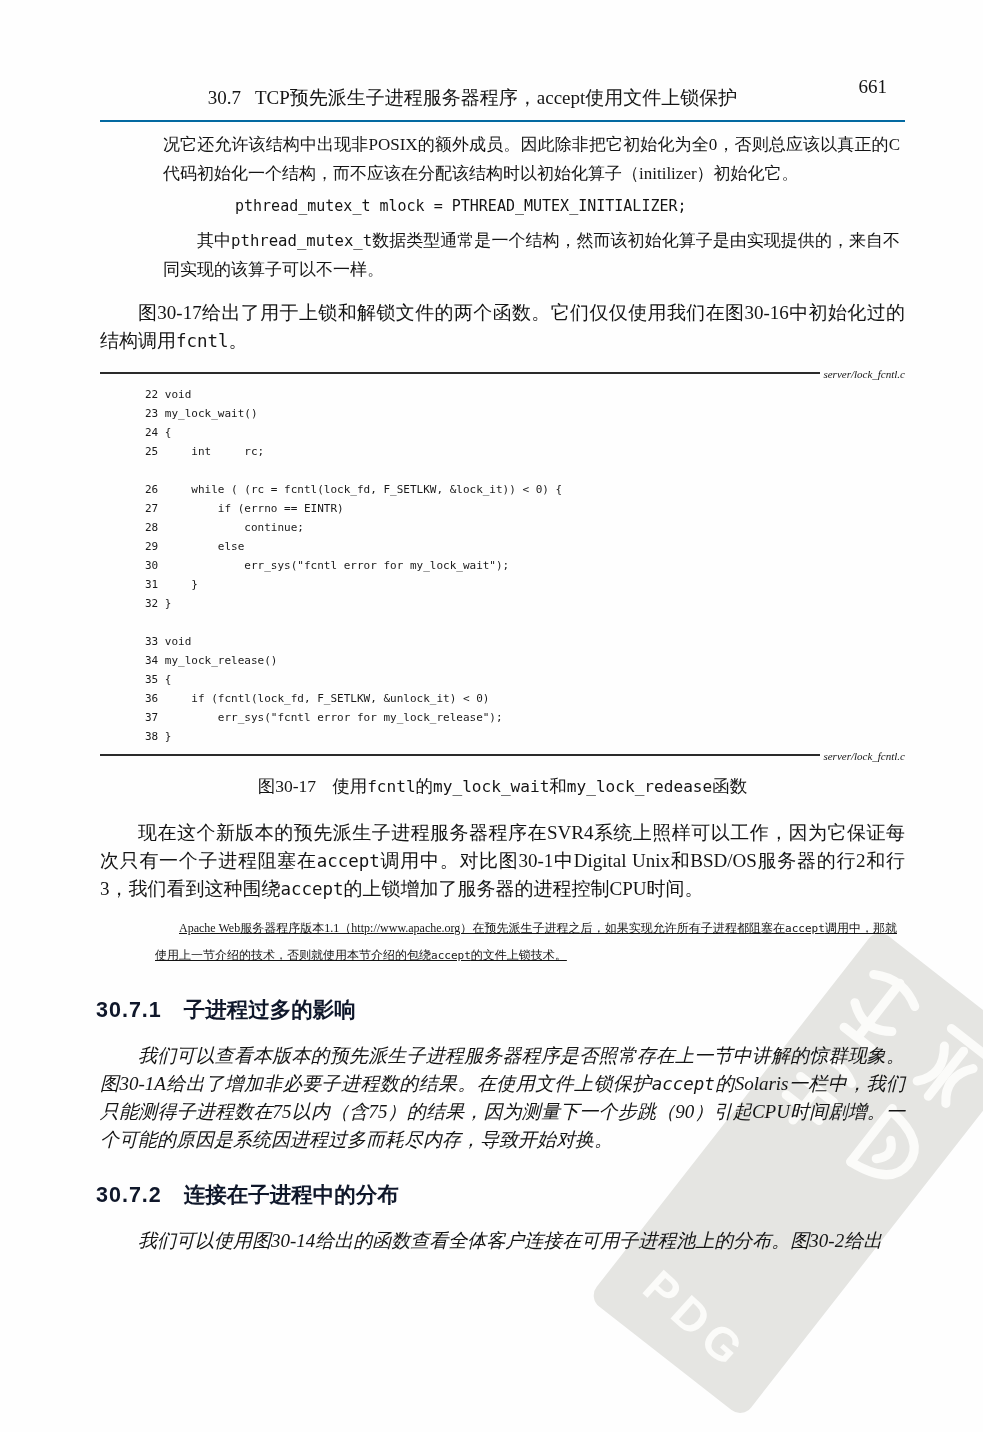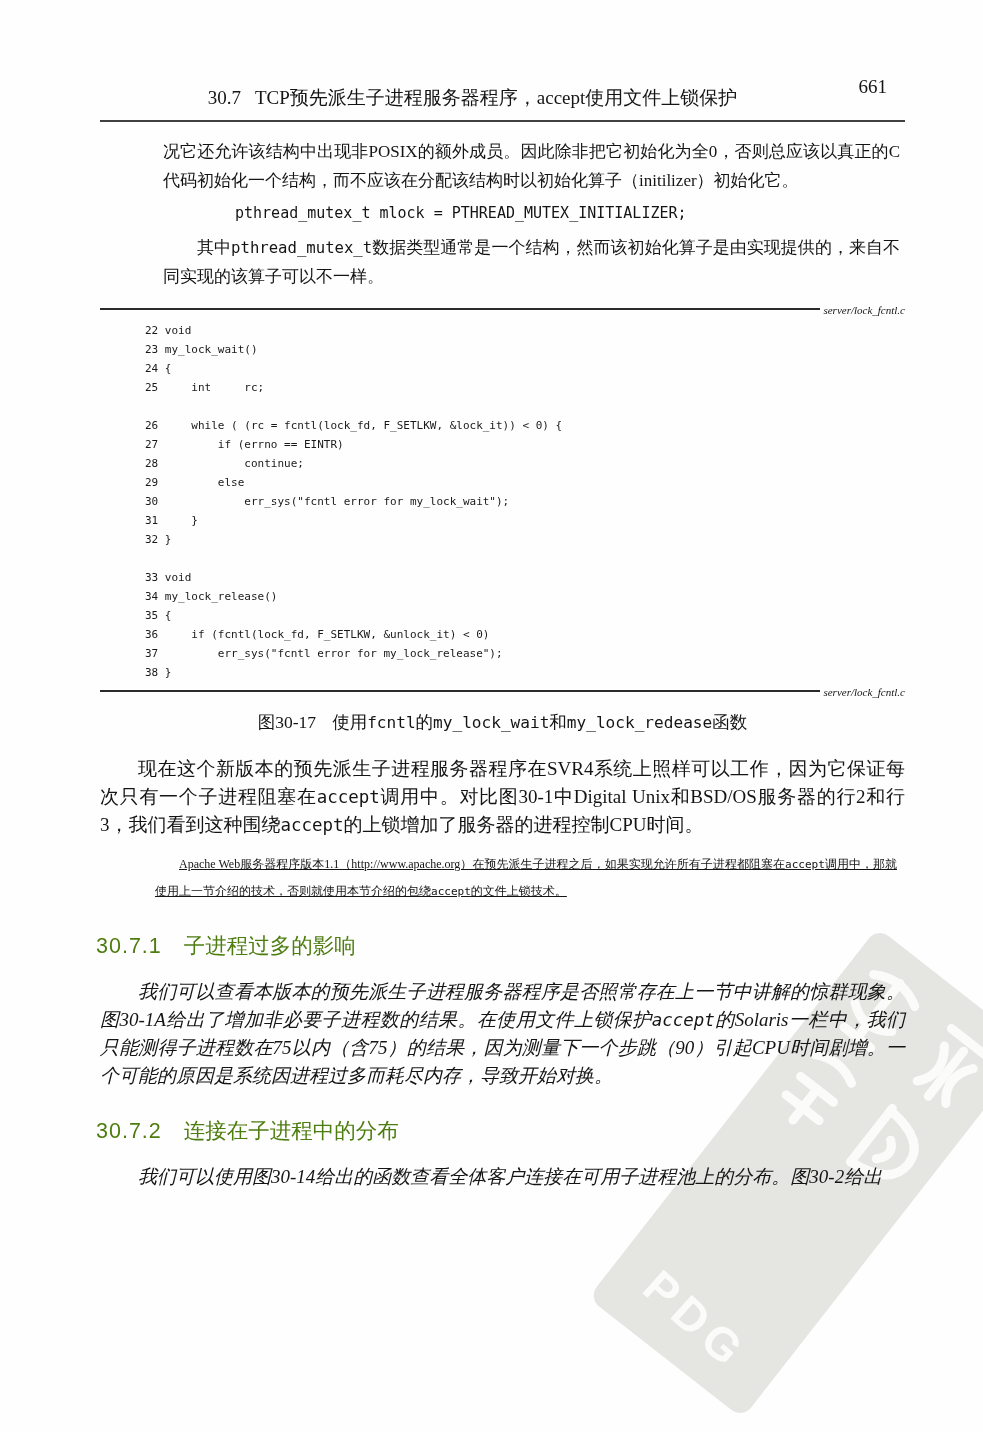--- a/index.html
+++ b/index.html
@@ -6,29 +6,29 @@
   .page{
     width:983px;height:1432px;position:relative;overflow:hidden;
     background:#fefefe;color:#141414;
     font-family:"Liberation Serif","DejaVu Serif",serif;
   }
   .layer{position:relative;z-index:2;}
   
   .header{margin:86px 78px 0 100px;}
   .running-head{
     position:relative;text-align:center;font-size:19px;line-height:24px;
-    padding:0 60px 10px 0;border-bottom:2px solid #404040;
+    padding:0 60px 10px 0;border-bottom:2px solid #0369a1;
   }
   .running-head .pageno{position:absolute;right:18px;bottom:21px;}
   .running-head .sec-num{margin-right:14px;}
   
   .content{margin:0 78px 0 100px;}
   p{margin:0;text-align:justify;}
   .mono{font-family:"DejaVu Sans Mono","Liberation Mono",monospace;font-size:0.92em;}
-  .intro-note{margin:15px 5px 0 63px;font-size:17px;line-height:29px;}
+  .intro-note{margin:8px 5px 0 63px;font-size:17px;line-height:29px;}
   .intro-note p.indent{text-indent:2em;}
   .inline-code{
     font-family:"DejaVu Sans Mono","Liberation Mono",monospace;
     font-size:15px;line-height:19px;white-space:pre;
     margin:9px 0 10px 72px;
   }
   .body-para{font-size:19px;line-height:28px;text-indent:2em;}
   .fig-intro{margin-top:15px;}
   .after-listing{margin-top:20px;}
   
@@ -49,21 +49,21 @@
   }
   .caption .fig-num{margin-right:16px;}
   
   .apache-note{
     margin:12px 8px 0 55px;font-size:12px;line-height:27px;text-decoration:underline;
   }
   .apache-note p{text-indent:2em;}
   
   .sec-heading{
     margin:26px 0 0 -4px;font-family:"Liberation Sans","DejaVu Sans",sans-serif;
-    font-weight:normal;font-size:21.5px;line-height:30px;color:#4d7c0f;
+    font-weight:bold;font-size:21.5px;line-height:30px;color:#0f172a;
   }
   .sec-heading .num{margin-right:22px;letter-spacing:1px;}
   .sec-para{margin-top:17px;font-style:italic;}
   
   .watermark{
     position:absolute;left:712px;top:938px;width:196px;height:470px;
     transform:rotate(38deg);transform-origin:50% 50%;
     background:#e5e5e2;border-radius:14px;z-index:1;
     display:flex;flex-direction:column;align-items:center;justify-content:space-between;
     padding:18px 0 22px 0;box-sizing:border-box;
@@ -127,20 +127,21 @@
     </div>
 
     <div class="content">
 
       <div class="intro-note">
         <p><span>况它还允许该结构中出现非POSIX的额外成员。因此除非把它初始化为全0，否则总应该以真正的C代码初始化一个结构，而不应该在分配该结构时以初始化算子（initilizer）初始化它。</span></p>
         <pre class="inline-code">pthread_mutex_t mlock = PTHREAD_MUTEX_INITIALIZER;</pre>
         <p class="indent"><span>其中</span><span class="mono">pthread_mutex_t</span><span>数据类型通常是一个结构，然而该初始化算子是由实现提供的，来自不同实现的该算子可以不一样。</span></p>
       </div>
 
+      <p class="body-para fig-intro"><span>图30-17给出了用于上锁和解锁文件的两个函数。它们仅仅使用我们在图30-16中初始化过的结构调用</span><span class="mono">fcntl</span><span>。</span></p>
 
       <div class="listing">
         <div class="src-rule">
           <span class="rule-line"></span>
           <span class="src-label">server/lock_fcntl.c</span>
         </div>
         <pre class="code">22 void
 23 my_lock_wait()
 24 {
 25     int     rc;

